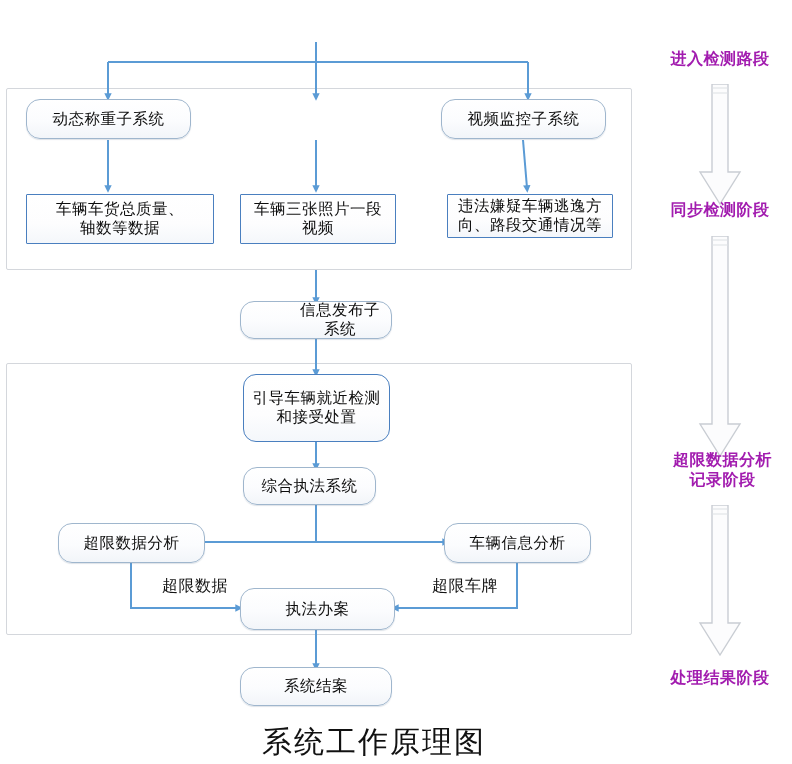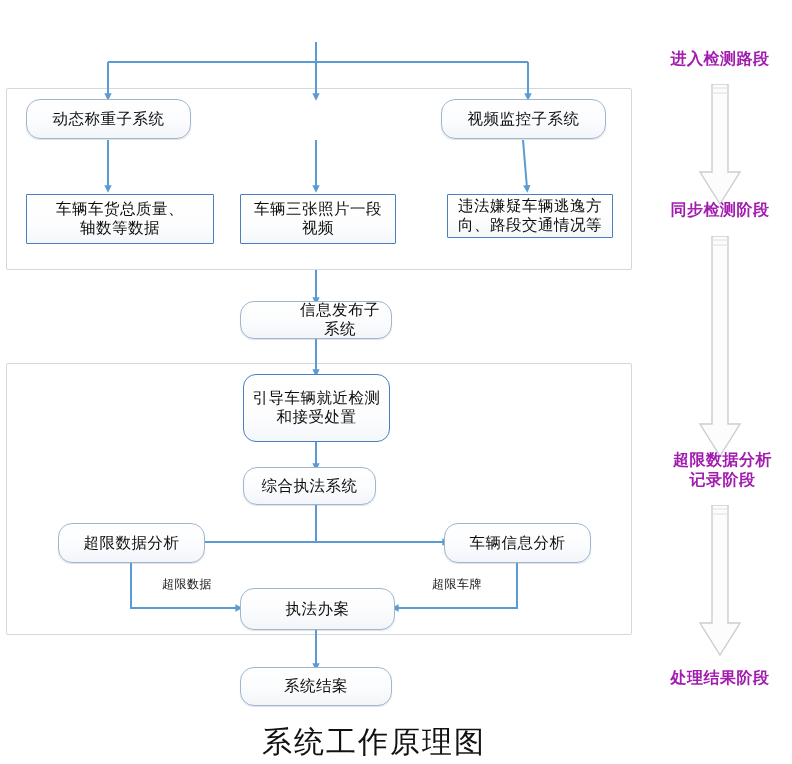--- a/index.html
+++ b/index.html
@@ -58,21 +58,21 @@
     border: 1.4px solid #4a7fbf;
     border-radius: 1px;
     background: linear-gradient(180deg, #ffffff 0%, #fdfdfe 60%, #f4f7fb 100%);
   }
   .node .label {
     padding: 0 4px;
     white-space: pre-line;
   }
   .edge-label {
     position: absolute;
-    font-size: 12px;
+    font-size: 16px;
     color: #141414;
     letter-spacing: 0.5px;
     white-space: nowrap;
   }
   .stage-label {
     position: absolute;
     font-size: 16px;
     font-weight: bold;
     color: #a21caf;
     text-align: center;

